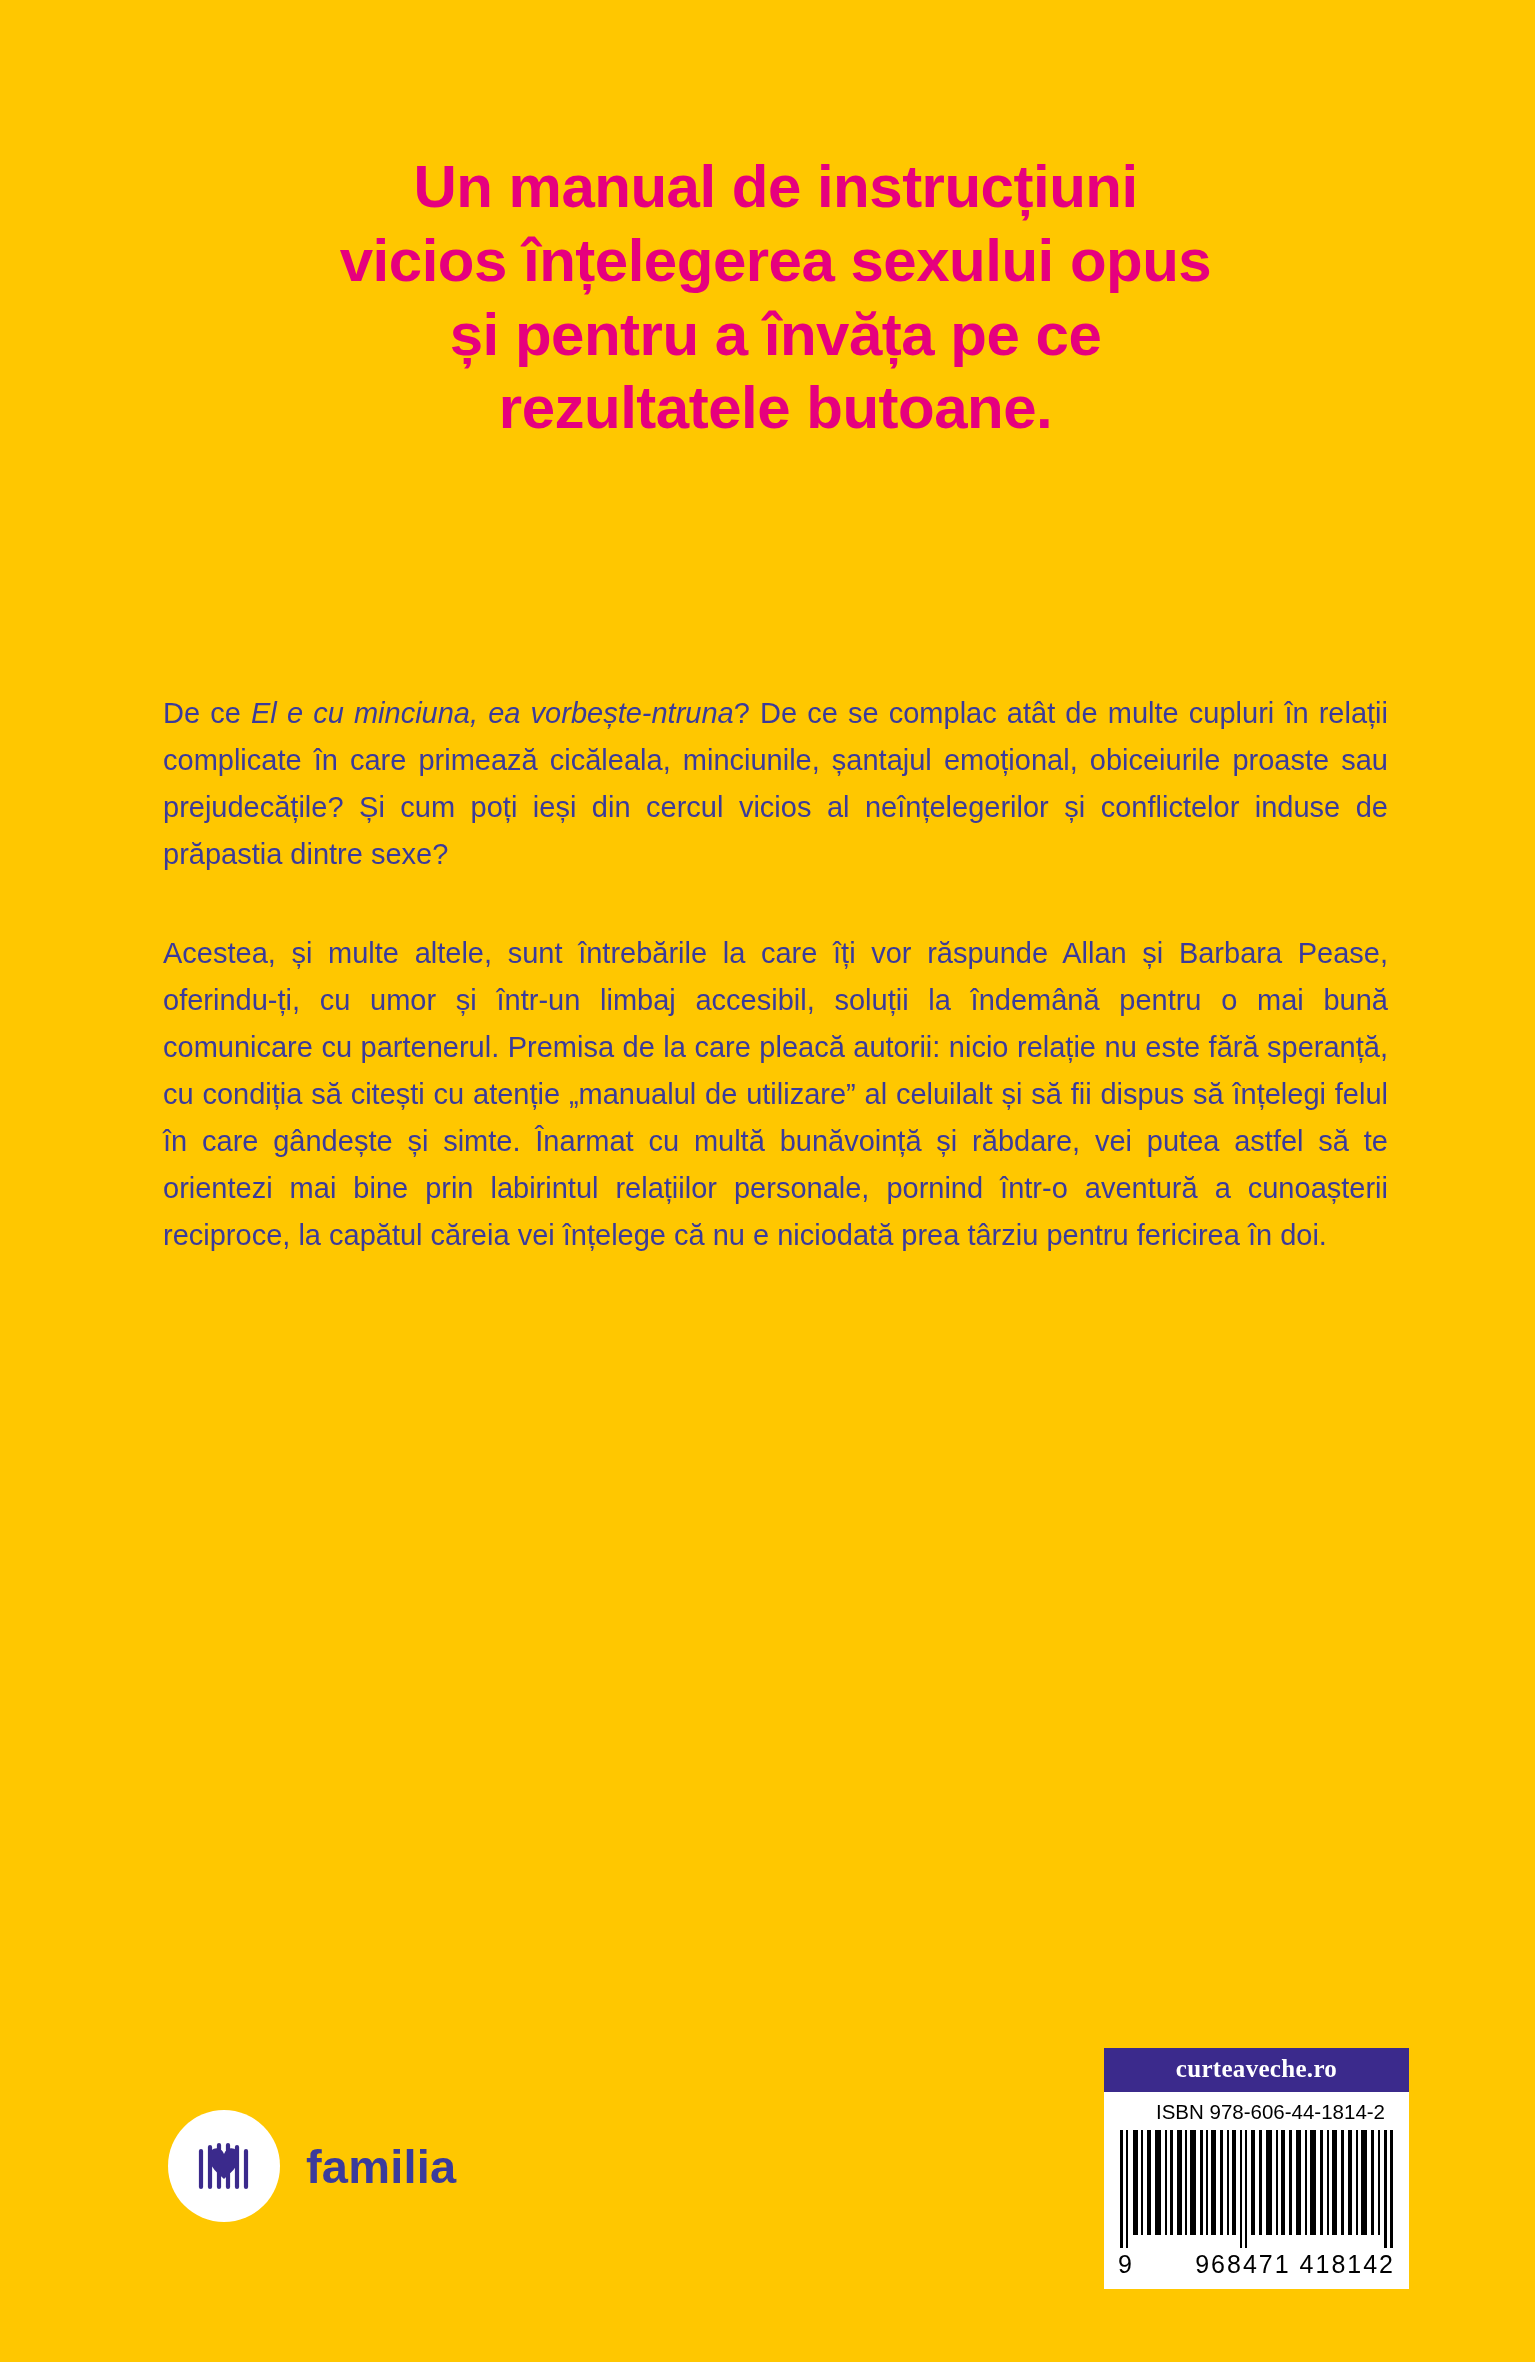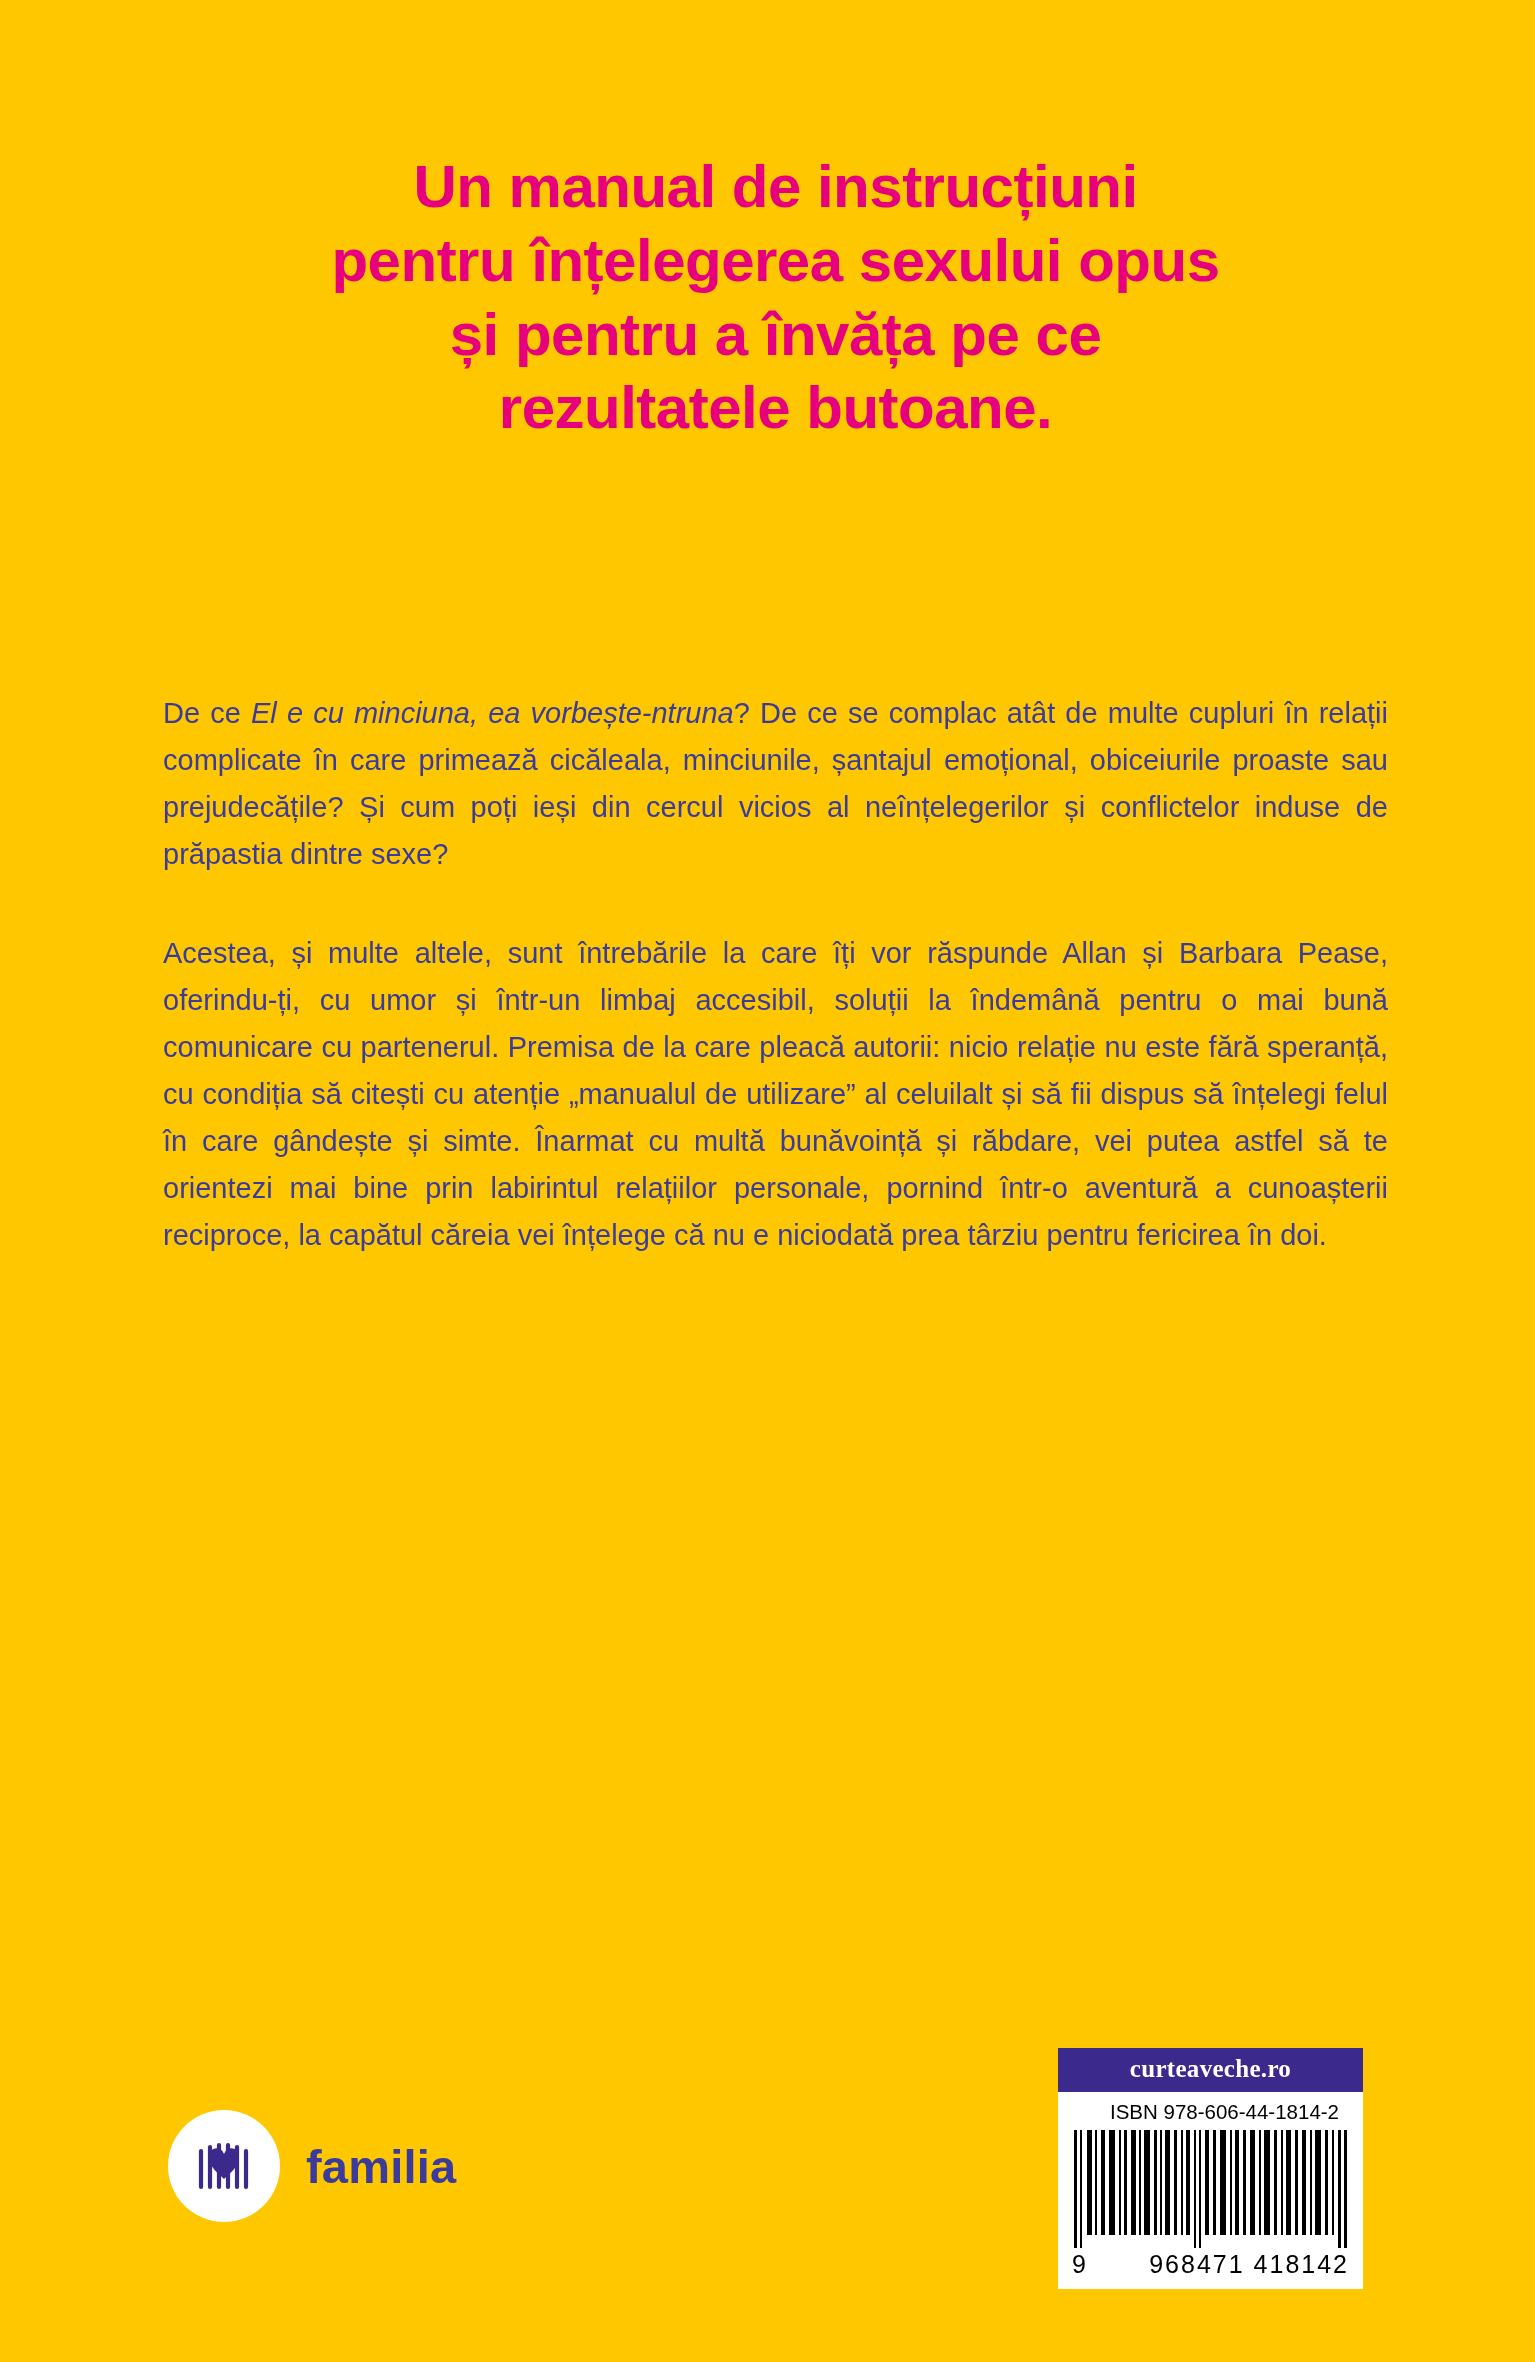--- a/index.html
+++ b/index.html
@@ -85,21 +85,21 @@
   .imprint-name {
     color: #3B3B9B;
     font-size: 47px;
     font-weight: bold;
     letter-spacing: 0.2px;
   }
 
   
   .barcode-block {
     position: absolute;
-    left: 1058px;
+    left: 1104px;
     top: 2048px;
     width: 305px;
     background: #FFFFFF;
     padding: 0 0 10px 0;
     box-sizing: border-box;
   }
   .barcode-url {
     background: #3B2A8C;
     color: #FFFFFF;
     font-size: 25px;
@@ -132,21 +132,21 @@
     letter-spacing: 2px;
   }
 </style>
 </head>
 <body>
 
 <div class="page">
 
   <div class="headline">
     <span class="line">Un manual de instrucțiuni</span>
-    <span class="line">pentru înțelegerea sexului opus</span>
+    <span class="line">vicios înțelegerea sexului opus</span>
     <span class="line">și pentru a învăța pe ce</span>
     <span class="line">rezultatele butoane.</span>
   </div>
 
   <div class="body-copy">
     <p><span>De ce </span><em>El e cu minciuna, ea vorbește-ntruna</em><span>? De ce se complac atât de multe cupluri în relații complicate în care primează cicăleala, minciunile, șantajul emoțional, obiceiurile proaste sau prejudecățile? Și cum poți ieși din cercul vicios al neînțelegerilor și conflictelor induse de prăpastia dintre sexe?</span></p>
     <p>Acestea, și multe altele, sunt întrebările la care îți vor răspunde Allan și Barbara Pease, oferindu-ți, cu umor și într-un limbaj accesibil, soluții la îndemână pentru o mai bună comunicare cu partenerul. Premisa de la care pleacă autorii: nicio relație nu este fără speranță, cu condiția să citești cu atenție „manualul de utilizare” al celuilalt și să fii dispus să înțelegi felul în care gândește și simte. Înarmat cu multă bunăvoință și răbdare, vei putea astfel să te orientezi mai bine prin labirintul relațiilor personale, pornind într-o aventură a cunoașterii reciproce, la capătul căreia vei înțelege că nu e niciodată prea târziu pentru fericirea în doi.</p>
   </div>
 
   <div class="imprint">

